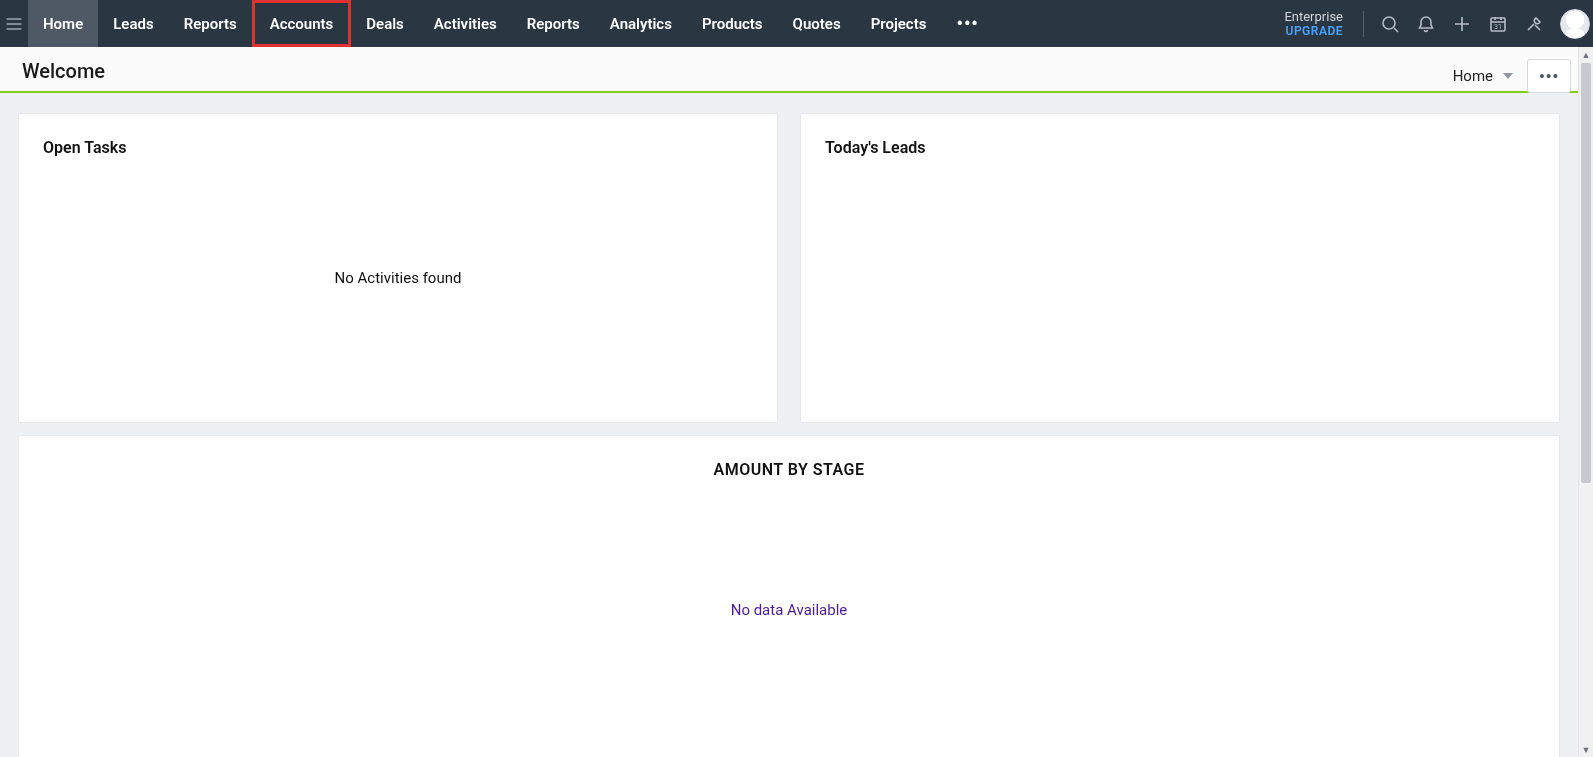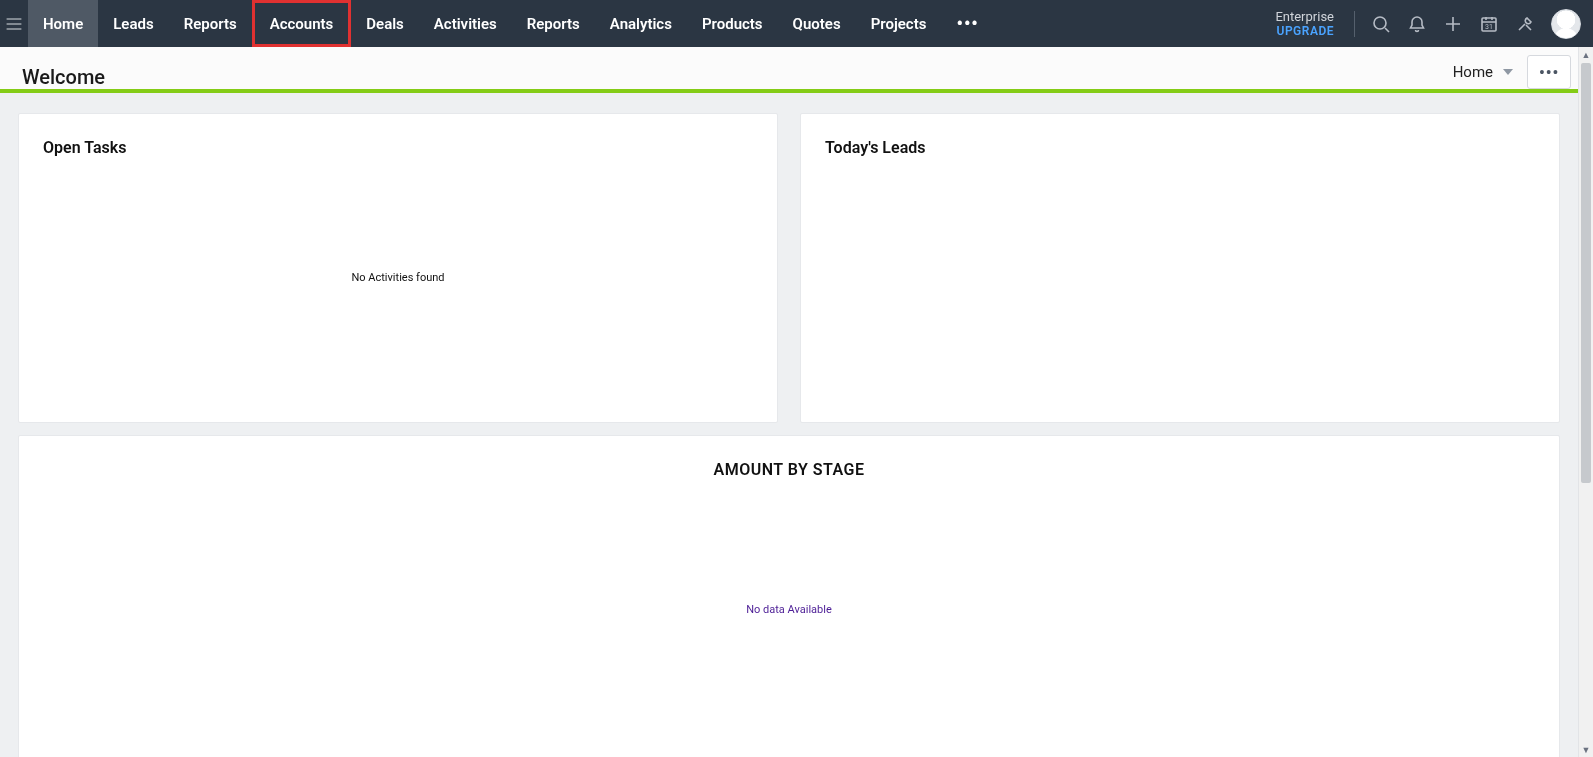--- a/index.html
+++ b/index.html
@@ -51,21 +51,21 @@
     font-size: 18px;
     font-weight: 700;
     letter-spacing: 1px;
   }
 
   .nav-right {
     margin-left: auto;
     display: flex;
     align-items: center;
     gap: 0;
-    padding-right: 12px;
+    padding-right: 3px;
     text-align: center;
   }
   .plan-block {
     display: flex;
     flex-direction: column;
     align-items: flex-end;
     padding: 4px 12px 4px 0;
     line-height: 1.2;
   }
   .plan-name { font-size: 13px; color: #d0d4da; }
@@ -94,24 +94,24 @@
     bottom:-8px; left:3px; right:3px;
     height:18px;
     background:#fff;
     border-radius:50% 50% 0 0;
   }
 
   
   .subheader {
     height: 46px;
     background: #fbfbfb;
-    border-bottom: 4px solid #84cc16;
-    display: flex;
-    align-items: flex-end;
-    padding: 0 22px 0 22px;
+    border-bottom: 2px solid #84cc16;
+    display: flex;
+    align-items: flex-start;
+    padding: 12px 22px 0 22px;
   }
   .page-title {
     font-size: 20px;
     font-weight: 500;
     color: #1a1a1a;
   }
   .sub-right {
     margin-left: auto;
     display: flex;
     align-items: center;
@@ -172,21 +172,21 @@
   .card-title {
     font-size: 16px;
     font-weight: 600;
     color: #111;
   }
   .card-body-empty {
     flex: 1;
     display: flex;
     align-items: center;
     justify-content: center;
-    font-size: 11px;
+    font-size: 15px;
     color: #111;
   }
   .card-wide {
     margin-top: 12px;
     min-height: 330px;
   }
   .card-wide .card-title {
     text-transform: uppercase;
     letter-spacing: 0.5px;
     text-align: center;

